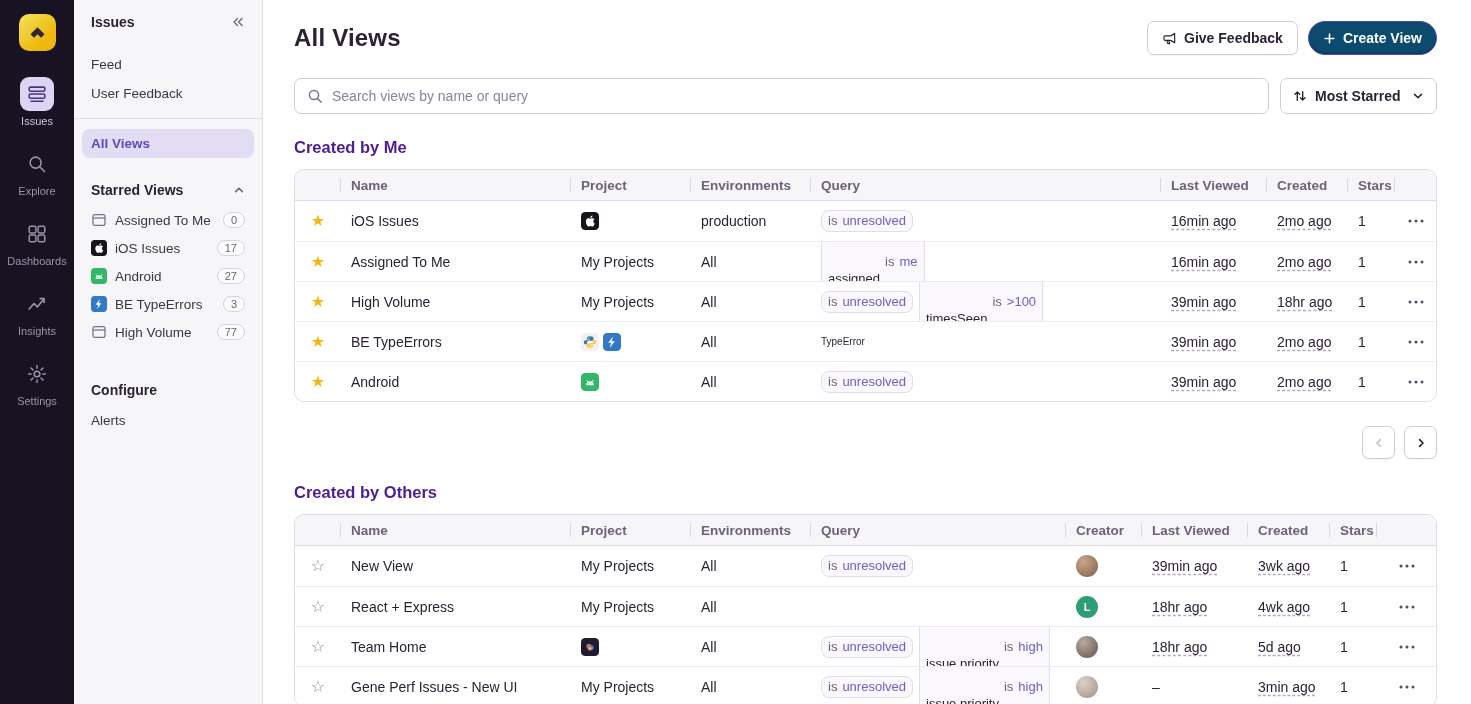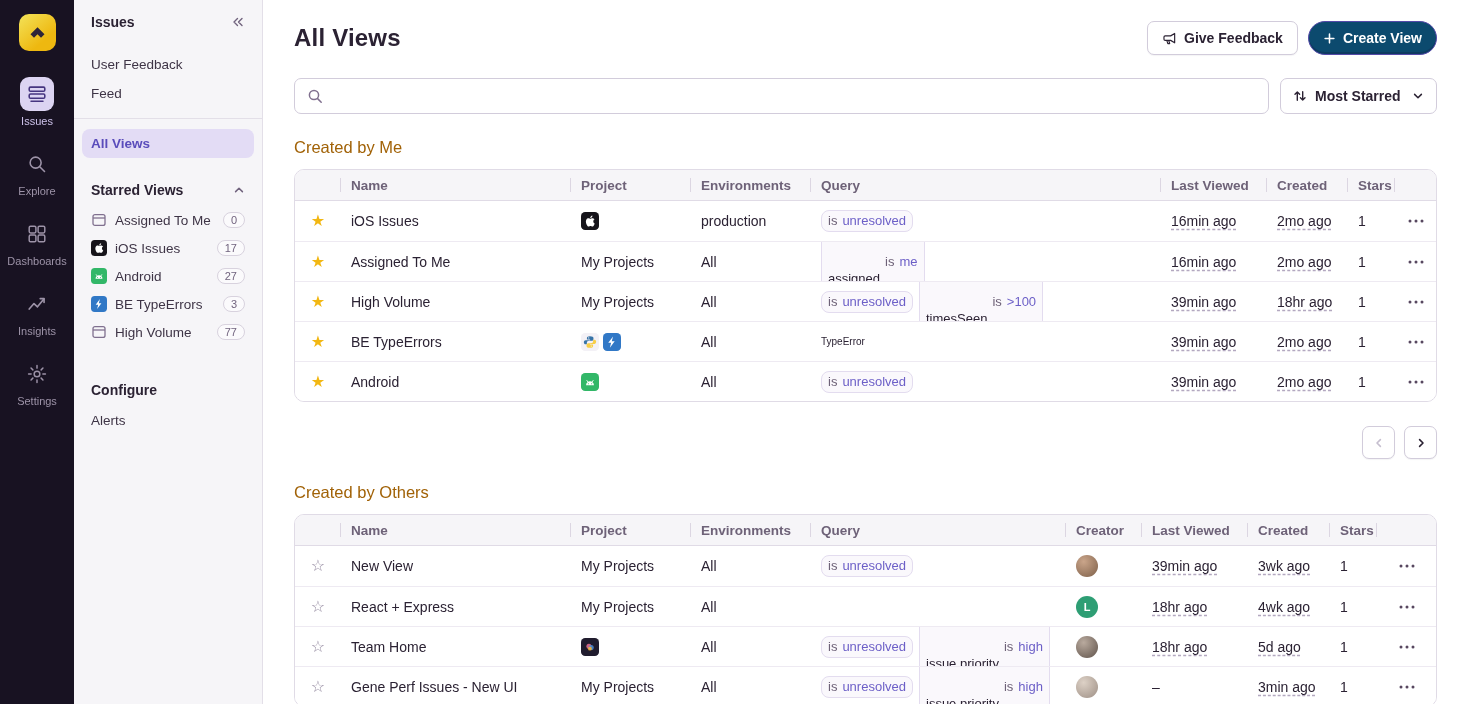--- a/index.html
+++ b/index.html
@@ -82,21 +82,21 @@
   }
   .search-box input { flex:1; border:none; outline:none; background:transparent; font-size:14px; font-family:inherit; color:#2b2233; }
   .search-box input::placeholder { color:#8d819c; }
   .sort-btn {
     width:157px; flex-shrink:0; display:flex; align-items:center; gap:8px; height:36px;
     border:1px solid #d2ccdb; border-radius:7px; padding:0 12px; background:#fff;
     font-size:14px; font-weight:600; color:#2b2233; cursor:pointer; font-family:inherit;
   }
   .sort-btn .chev { margin-left:auto; color:#2b2233; display:flex; }
 
-  .section-title { font-size:16.5px; font-weight:400; margin-top:24px; color:#a16207; }
+  .section-title { font-size:16.5px; font-weight:700; margin-top:24px; color:#4c1d95; }
 
   .vtable { margin-top:12px; border:1px solid #e0dbe6; border-radius:10px; overflow:hidden; background:#fff;text-align:center; }
   .g-me { grid-template-columns:46px 230px 120px 120px 350px 106px 81px 47px 1fr; }
   .g-ot { grid-template-columns:46px 230px 120px 120px 255px 76px 106px 82px 47px 1fr; }
   .thead { display:grid; height:31px; background:#f6f5f8; border-bottom:1px solid #e0dbe6; align-items:center; }
   .th { font-size:13.5px; font-weight:600; color:#6e6278; padding:0 10px; position:relative; white-space:nowrap; height:100%; display:flex; align-items:center; }
   .thead > .th:not(:last-child)::after {
     content:""; position:absolute; right:0; top:8px; bottom:8px; width:1px; background:#dcd6e2;
   }
   .trow { display:grid; height:40px; align-items:center; background:#fff; border-top:1px solid #eeeaf2; cursor:pointer; }
@@ -285,22 +285,22 @@
 <aside class="sidebar">
   <div class="sb-head">
     <span class="sb-title">Issues</span>
     <button class="collapse-btn">
         <svg width="14" height="12">
           <use href="#sym-collapse"></use>
         </svg>
       </button>
   </div>
 
+  <div class="sb-item">Feed</div>
   <div class="sb-item">User Feedback</div>
-  <div class="sb-item">Feed</div>
 
   <div class="sb-divider"></div>
 
   <div class="sb-item active">All Views</div>
 
   <div class="sb-section-head">
     <span>Starred Views</span>
     <button class="sb-chev">
         <svg width="12" height="12">
           <use href="#sym-chev-up"></use>
@@ -368,20 +368,21 @@
         <span>Create View</span>
       </button>
     </div>
   </div>
 
   <div class="search-row">
     <div class="search-box">
       <svg width="16" height="16">
           <use href="#sym-search"></use>
         </svg>
+      <input type="text" placeholder="Search views by name or query" style="">
     </div>
     <button class="sort-btn">
       <svg width="14" height="14">
           <use href="#sym-sort"></use>
         </svg>
       <span>Most Starred</span>
       <span class="chev">
           <svg width="12" height="12">
             <use href="#sym-chev-down"></use>
           </svg>

